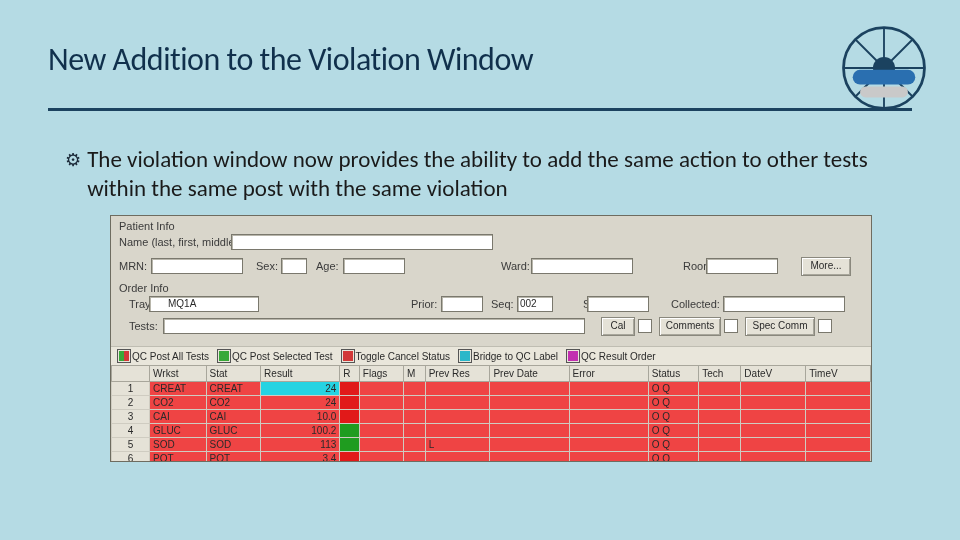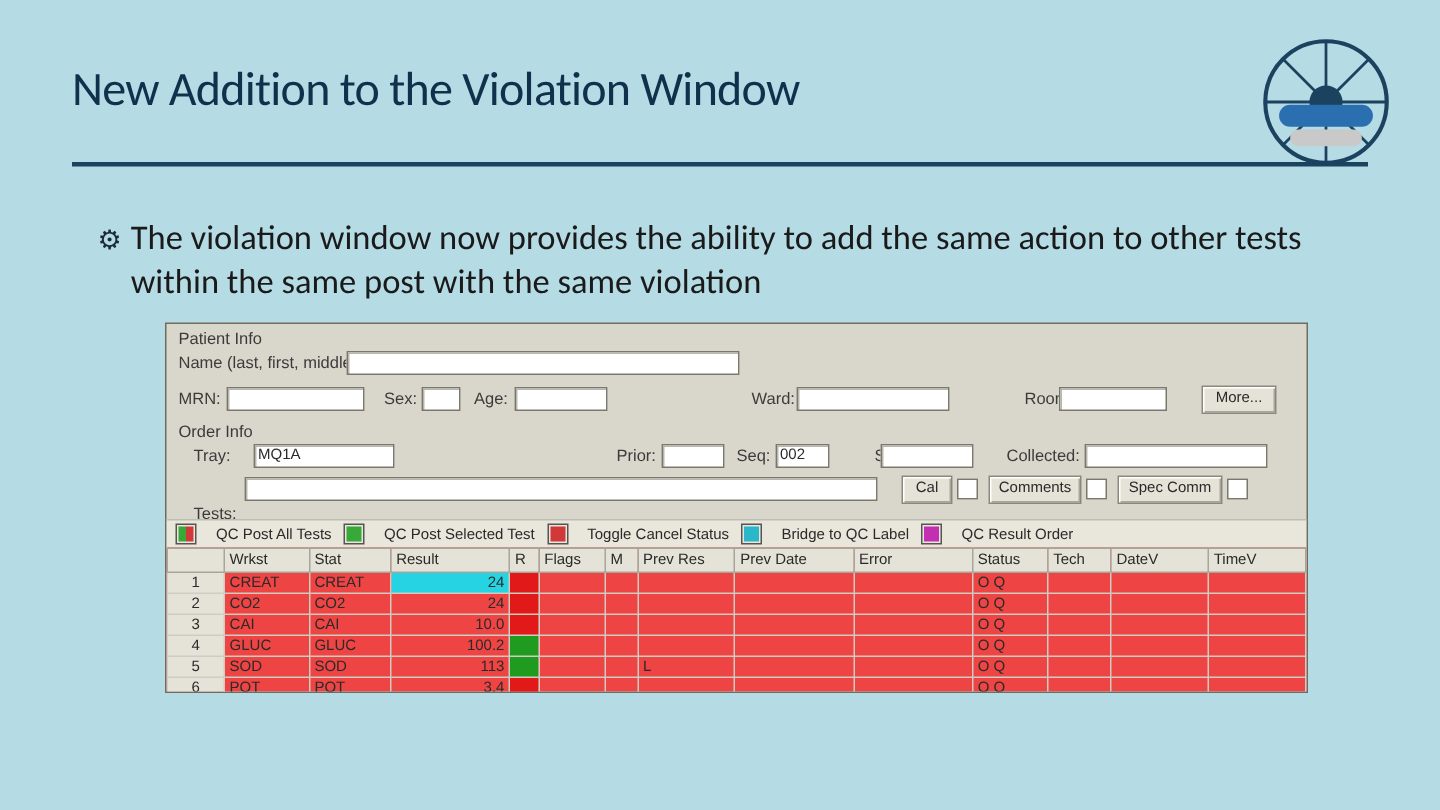--- a/index.html
+++ b/index.html
@@ -48,21 +48,21 @@
     box-shadow:inset 1px 1px 0 #fff, inset -1px -1px 0 #a8a69b;
     font-size:10px; text-align:center; line-height:15px;
   }
   .chk { position:absolute; width:12px; height:12px; background:#fff; border:1px solid #7a786d; }
 
   .toolbar {
     position:absolute; left:0; right:0; top:130px; height:18px;
     background:#e9e6db; border-top:1px solid #bfbdb2; border-bottom:1px solid #bfbdb2;
     display:flex; align-items:center; gap:8px; padding-left:6px; font-size:10px;
   }
-  .tb-item { display:flex; align-items:center; gap:13px; cursor:pointer; }
+  .tb-item { display:flex; align-items:center; gap:1px; cursor:pointer; }
   .tb-chip { width:12px; height:12px; border:1px solid #555; position:relative; }
   .chip-green::after { content:""; position:absolute; inset:1px; background:#38a838; }
   .chip-red::after   { content:""; position:absolute; inset:1px; background:#d23838; }
   .chip-cyan::after  { content:""; position:absolute; inset:1px; background:#2ab7c9; }
   .chip-mag::after   { content:""; position:absolute; inset:1px; background:#c22fb0; }
   .chip-mix::after   { content:""; position:absolute; left:1px; top:1px; right:6px; bottom:1px; background:#38a838; }
   .chip-mix::before  { content:""; position:absolute; right:1px; top:1px; left:6px; bottom:1px; background:#d23838; }
 
   .grid {
     position:absolute; left:0; right:0; top:149px; bottom:0;
@@ -123,31 +123,31 @@
   <div class="group-lbl" style="left:205px; top:44px;">Age:</div>
   <div class="inset" style="left:232px; top:42px; width:60px;"></div>
   <div class="group-lbl" style="left:390px; top:44px;">Ward:</div>
   <div class="inset" style="left:420px; top:42px; width:100px;"></div>
   <div class="group-lbl" style="left:572px; top:44px;">Room:</div>
   <div class="inset" style="left:595px; top:42px; width:70px;"></div>
   <div class="btn" style="left:690px; top:41px; width:48px;">More...</div>
 
   <div class="group-lbl" style="left:8px; top:66px;">Order Info</div>
   <div class="group-lbl" style="left:18px; top:82px;">Tray:</div>
-  <div class="inset" style="left:58px; top:80px; width:90px; font-size:10px; padding-left:2px; line-height:14px;">MQ1A</div>
+  <div class="inset" style="left:38px; top:80px; width:90px; font-size:10px; padding-left:18px; line-height:14px;">MQ1A</div>
   <div class="group-lbl" style="left:300px; top:82px;">Prior:</div>
   <div class="inset" style="left:330px; top:80px; width:40px;"></div>
   <div class="group-lbl" style="left:380px; top:82px;">Seq:</div>
   <div class="inset" style="left:406px; top:80px; width:32px; font-size:10px; padding-left:2px; line-height:14px;">002</div>
   <div class="group-lbl" style="left:472px; top:82px;">Spc:</div>
   <div class="inset" style="left:476px; top:80px; width:60px;"></div>
   <div class="group-lbl" style="left:560px; top:82px;">Collected:</div>
   <div class="inset" style="left:612px; top:80px; width:120px;"></div>
 
-  <div class="group-lbl" style="left:18px; top:104px;margin-top:17px;">Tests:</div>
+  <div class="group-lbl" style="left:18px; top:104px;">Tests:</div>
   <div class="inset" style="left:52px; top:102px; width:420px;"></div>
   <div class="btn" style="left:490px; top:101px; width:32px;">Cal</div>
   <div class="chk" style="left:527px; top:103px;"></div>
   <div class="btn" style="left:548px; top:101px; width:60px;">Comments</div>
   <div class="chk" style="left:613px; top:103px;"></div>
   <div class="btn" style="left:634px; top:101px; width:68px;">Spec Comm</div>
   <div class="chk" style="left:707px; top:103px;"></div>
 
   <div class="toolbar">
     <div class="tb-item">

